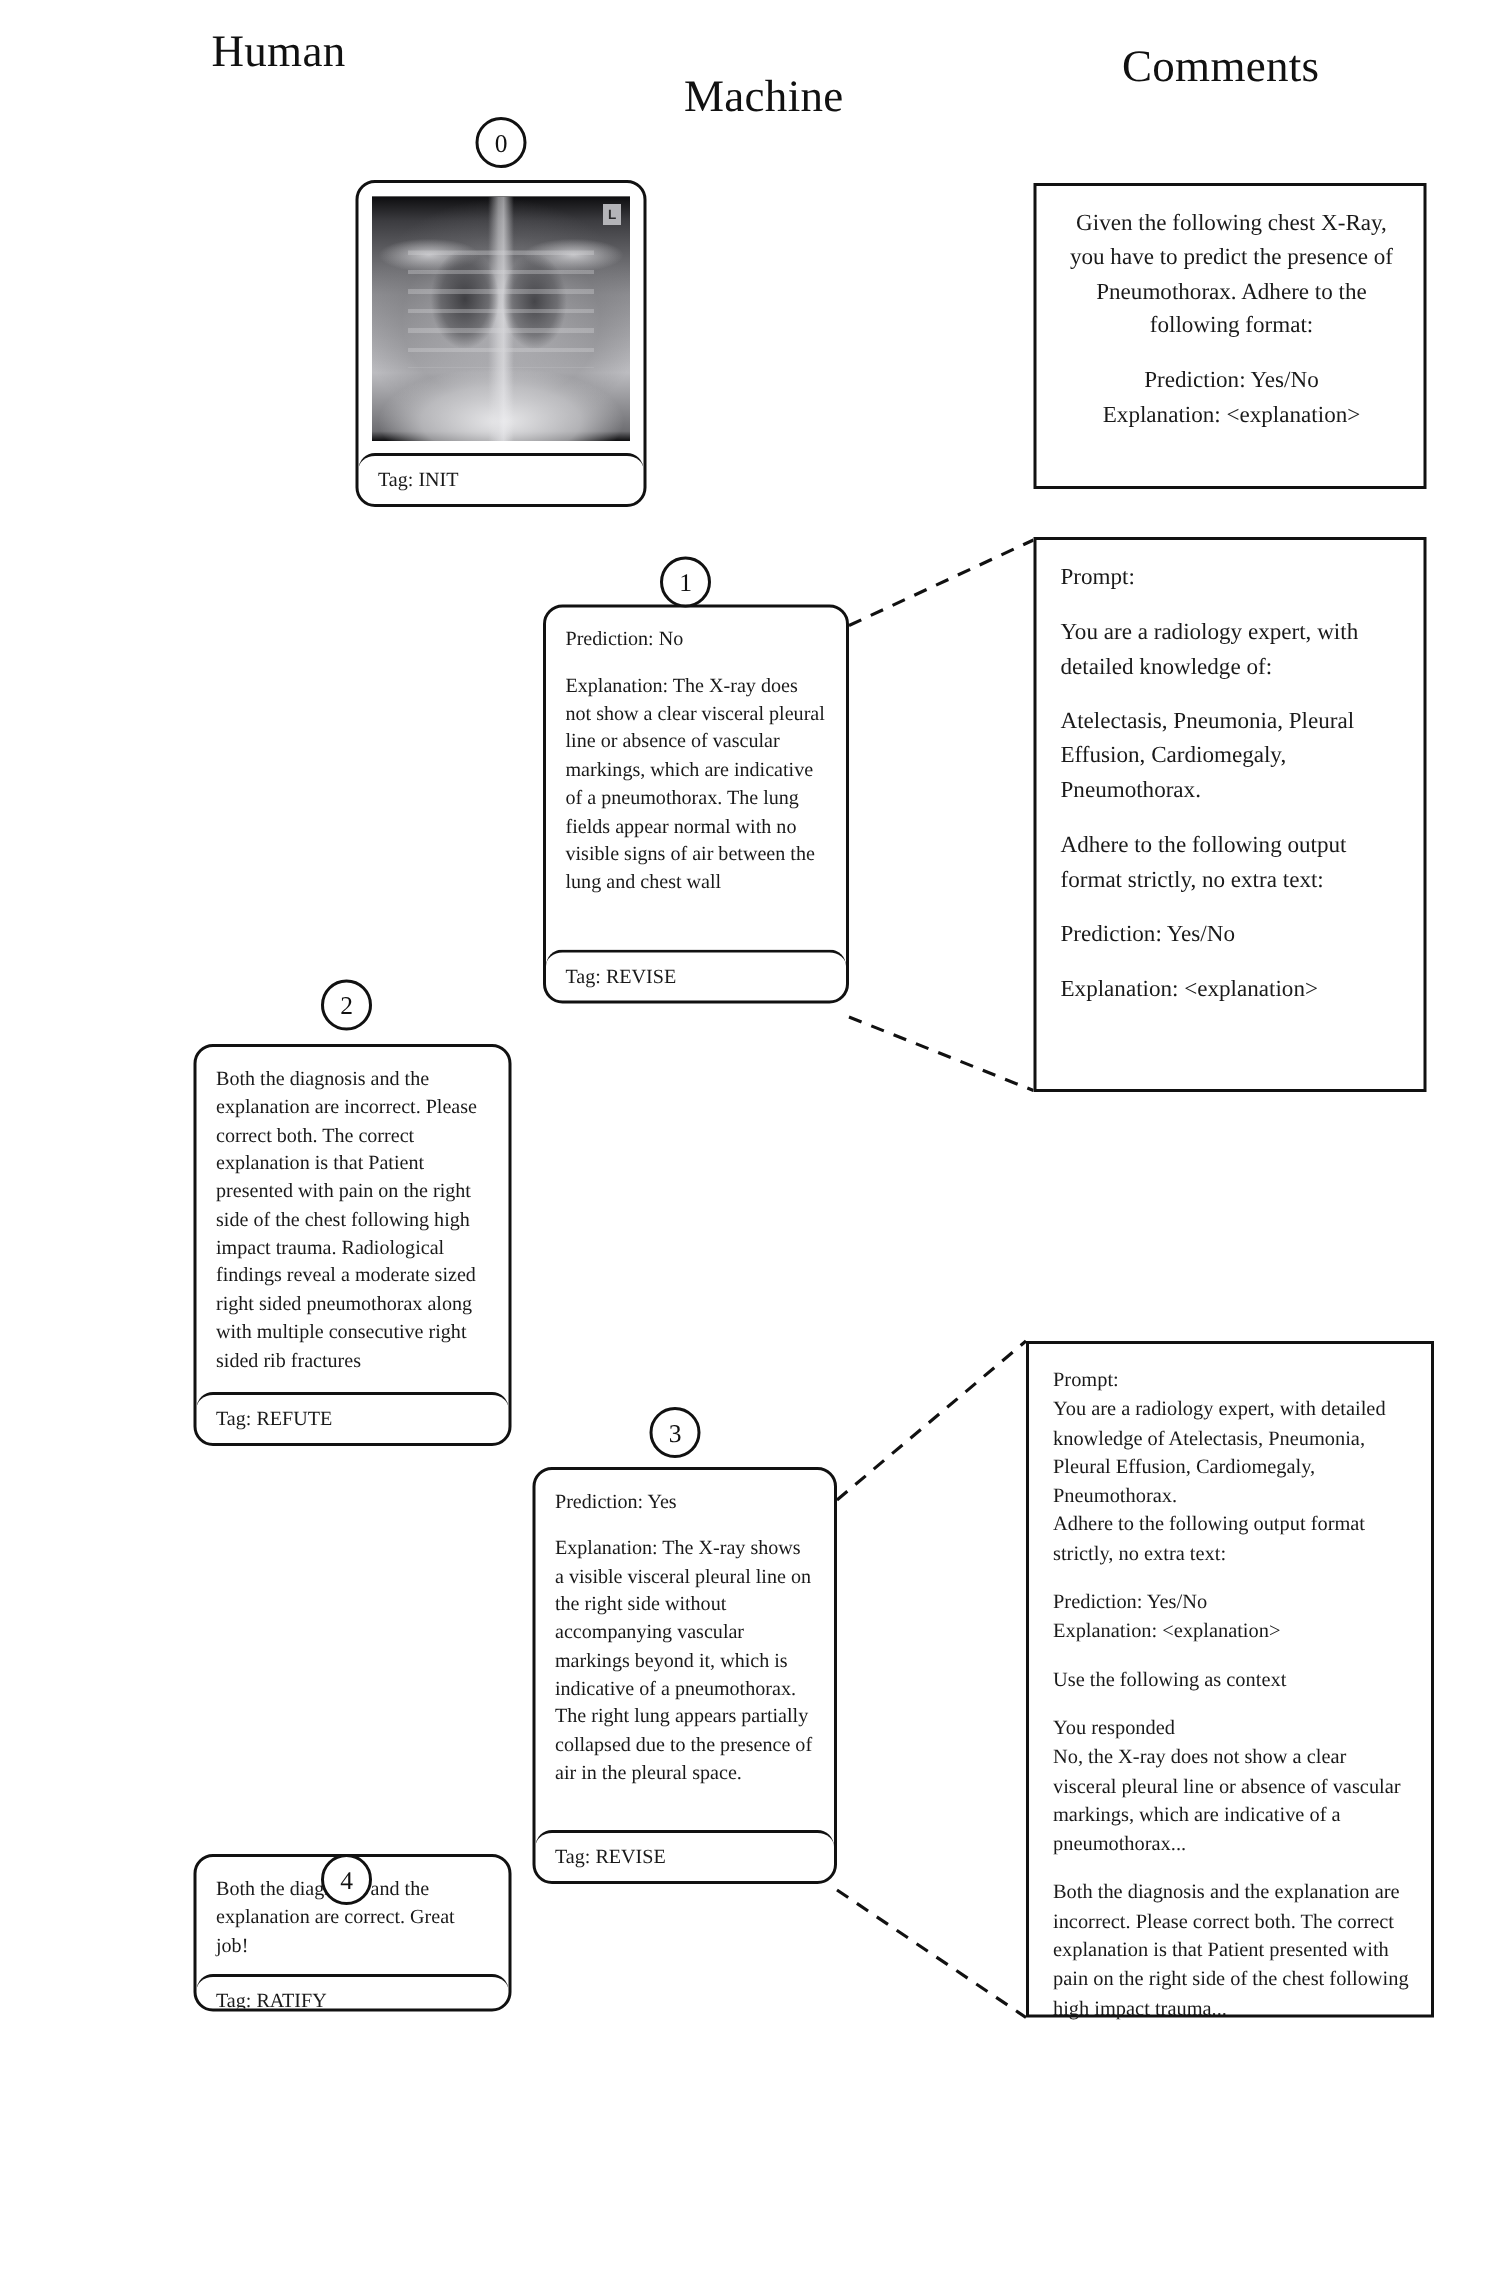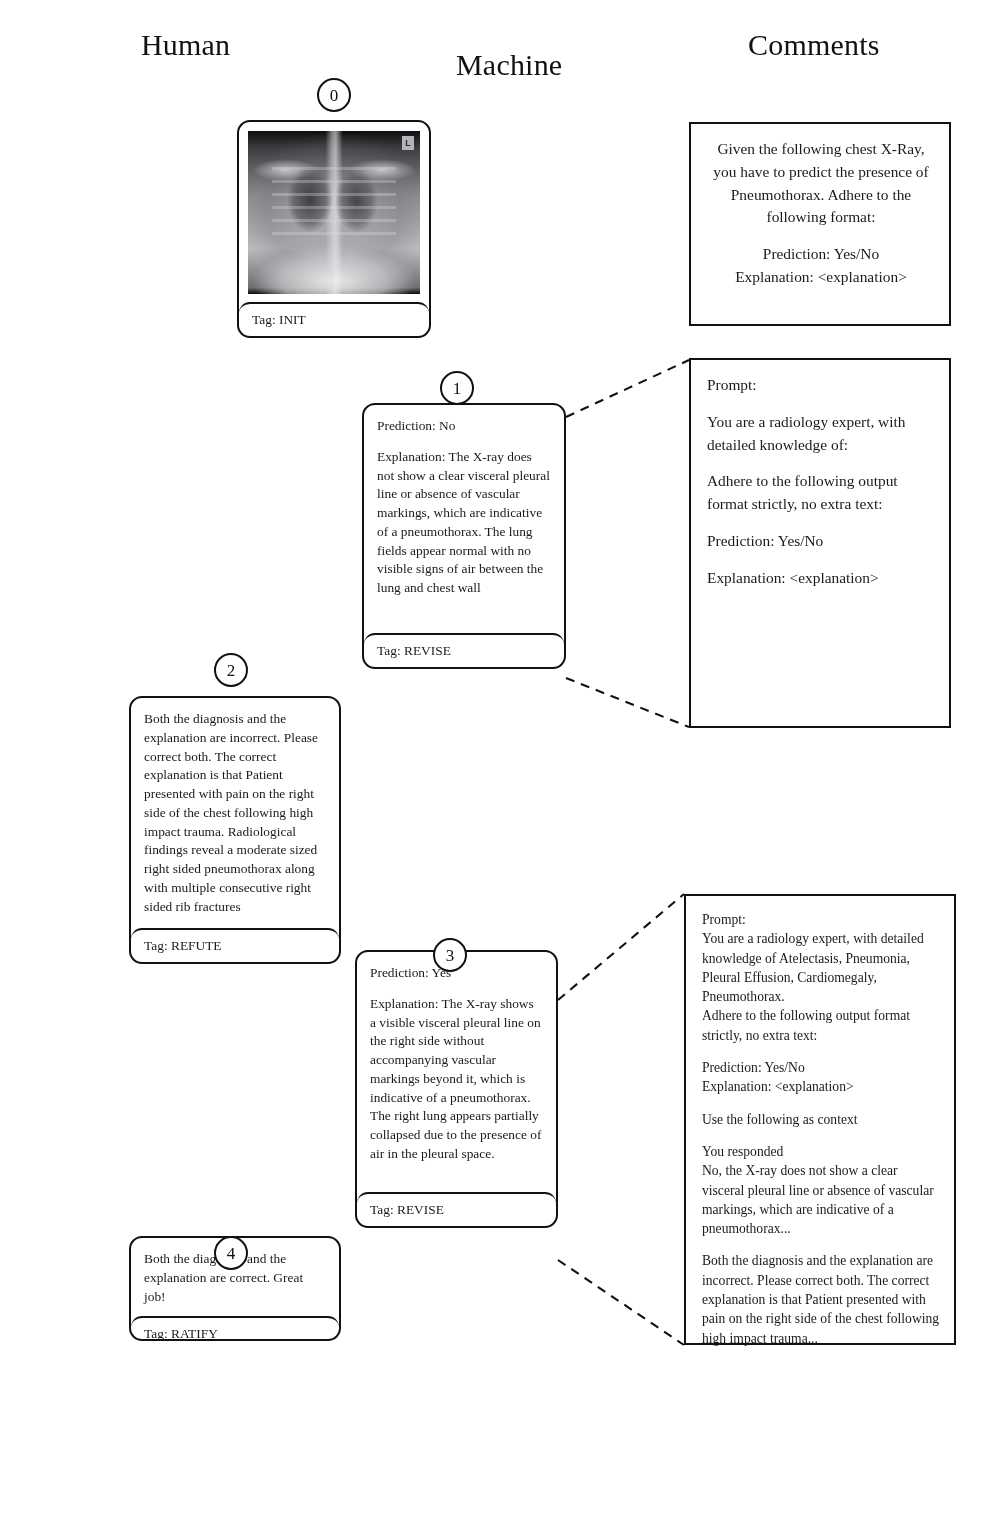--- a/index.html
+++ b/index.html
@@ -21,21 +21,21 @@
 
   
   .col-head {
     position: absolute;
     font-size: 30px;
     line-height: 1;
     white-space: nowrap;
     color: #111;
     letter-spacing: .2px;
   }
-  #head-human   { left: 141px; top: 30px; }
+  #head-human   { left: 141px; top: 20px; }
   #head-machine { left: 456px; top: 30px; margin-top: 20px; }
   #head-comments{ left: 748px; top: 30px; }
 
   
   .node-circle {
     position: absolute;
     width: 34px;
     height: 34px;
     border: 2px solid #111;
     border-radius: 50%;
@@ -208,37 +208,38 @@
     <div class="card-body">
       <p>Prediction: No</p>
       <p>Explanation: The X-ray does not show a clear visceral pleural line or absence of vascular markings, which are indicative of a pneumothorax. The lung fields appear normal with no visible signs of air between the lung and chest wall</p>
     </div>
     <div class="card-foot">Tag: REVISE</div>
   </div>
 
   <div class="comment-box cb-lg" style="left:689px; top:358px; width:262px; height:370px;">
     <p>Prompt:</p>
     <p>You are a radiology expert, with detailed knowledge of:</p>
+    <p>Atelectasis, Pneumonia, Pleural Effusion, Cardiomegaly, Pneumothorax.</p>
     <p>Adhere to the following output format strictly, no extra text:</p>
     <p>Prediction: Yes/No</p>
     <p>Explanation: &lt;explanation&gt;</p>
   </div>
 
   <div class="node-circle" style="left:214px; top:653px;">2</div>
 
   <div class="card" style="left:129px; top:696px; width:212px; height:268px;">
     <div class="card-body">
       <p>Both the diagnosis and the explanation are incorrect. Please correct both. The correct explanation is that Patient presented with pain on the right side of the chest following high impact trauma. Radiological findings reveal a moderate sized right sided pneumothorax along with multiple consecutive right sided rib fractures</p>
     </div>
     <div class="card-foot">Tag: REFUTE</div>
   </div>
 
   <div class="node-circle" style="left:433px; top:938px;">3</div>
 
-  <div class="card" style="left:355px; top:950px; width:203px; height:278px;">
+  <div class="card" style="left:355px; top:978px; width:203px; height:278px;">
     <div class="card-body">
       <p>Prediction: Yes</p>
       <p>Explanation: The X-ray shows a visible visceral pleural line on the right side without accompanying vascular markings beyond it, which is indicative of a pneumothorax. The right lung appears partially collapsed due to the presence of air in the pleural space.</p>
     </div>
     <div class="card-foot">Tag: REVISE</div>
   </div>
 
   <div class="comment-box cb-sm" style="left:684px; top:894px; width:272px; height:451px;">
     <p class="tight">Prompt:</p>
     <p class="tight">You are a radiology expert, with detailed knowledge of Atelectasis, Pneumonia, Pleural Effusion, Cardiomegaly, Pneumothorax.</p>

